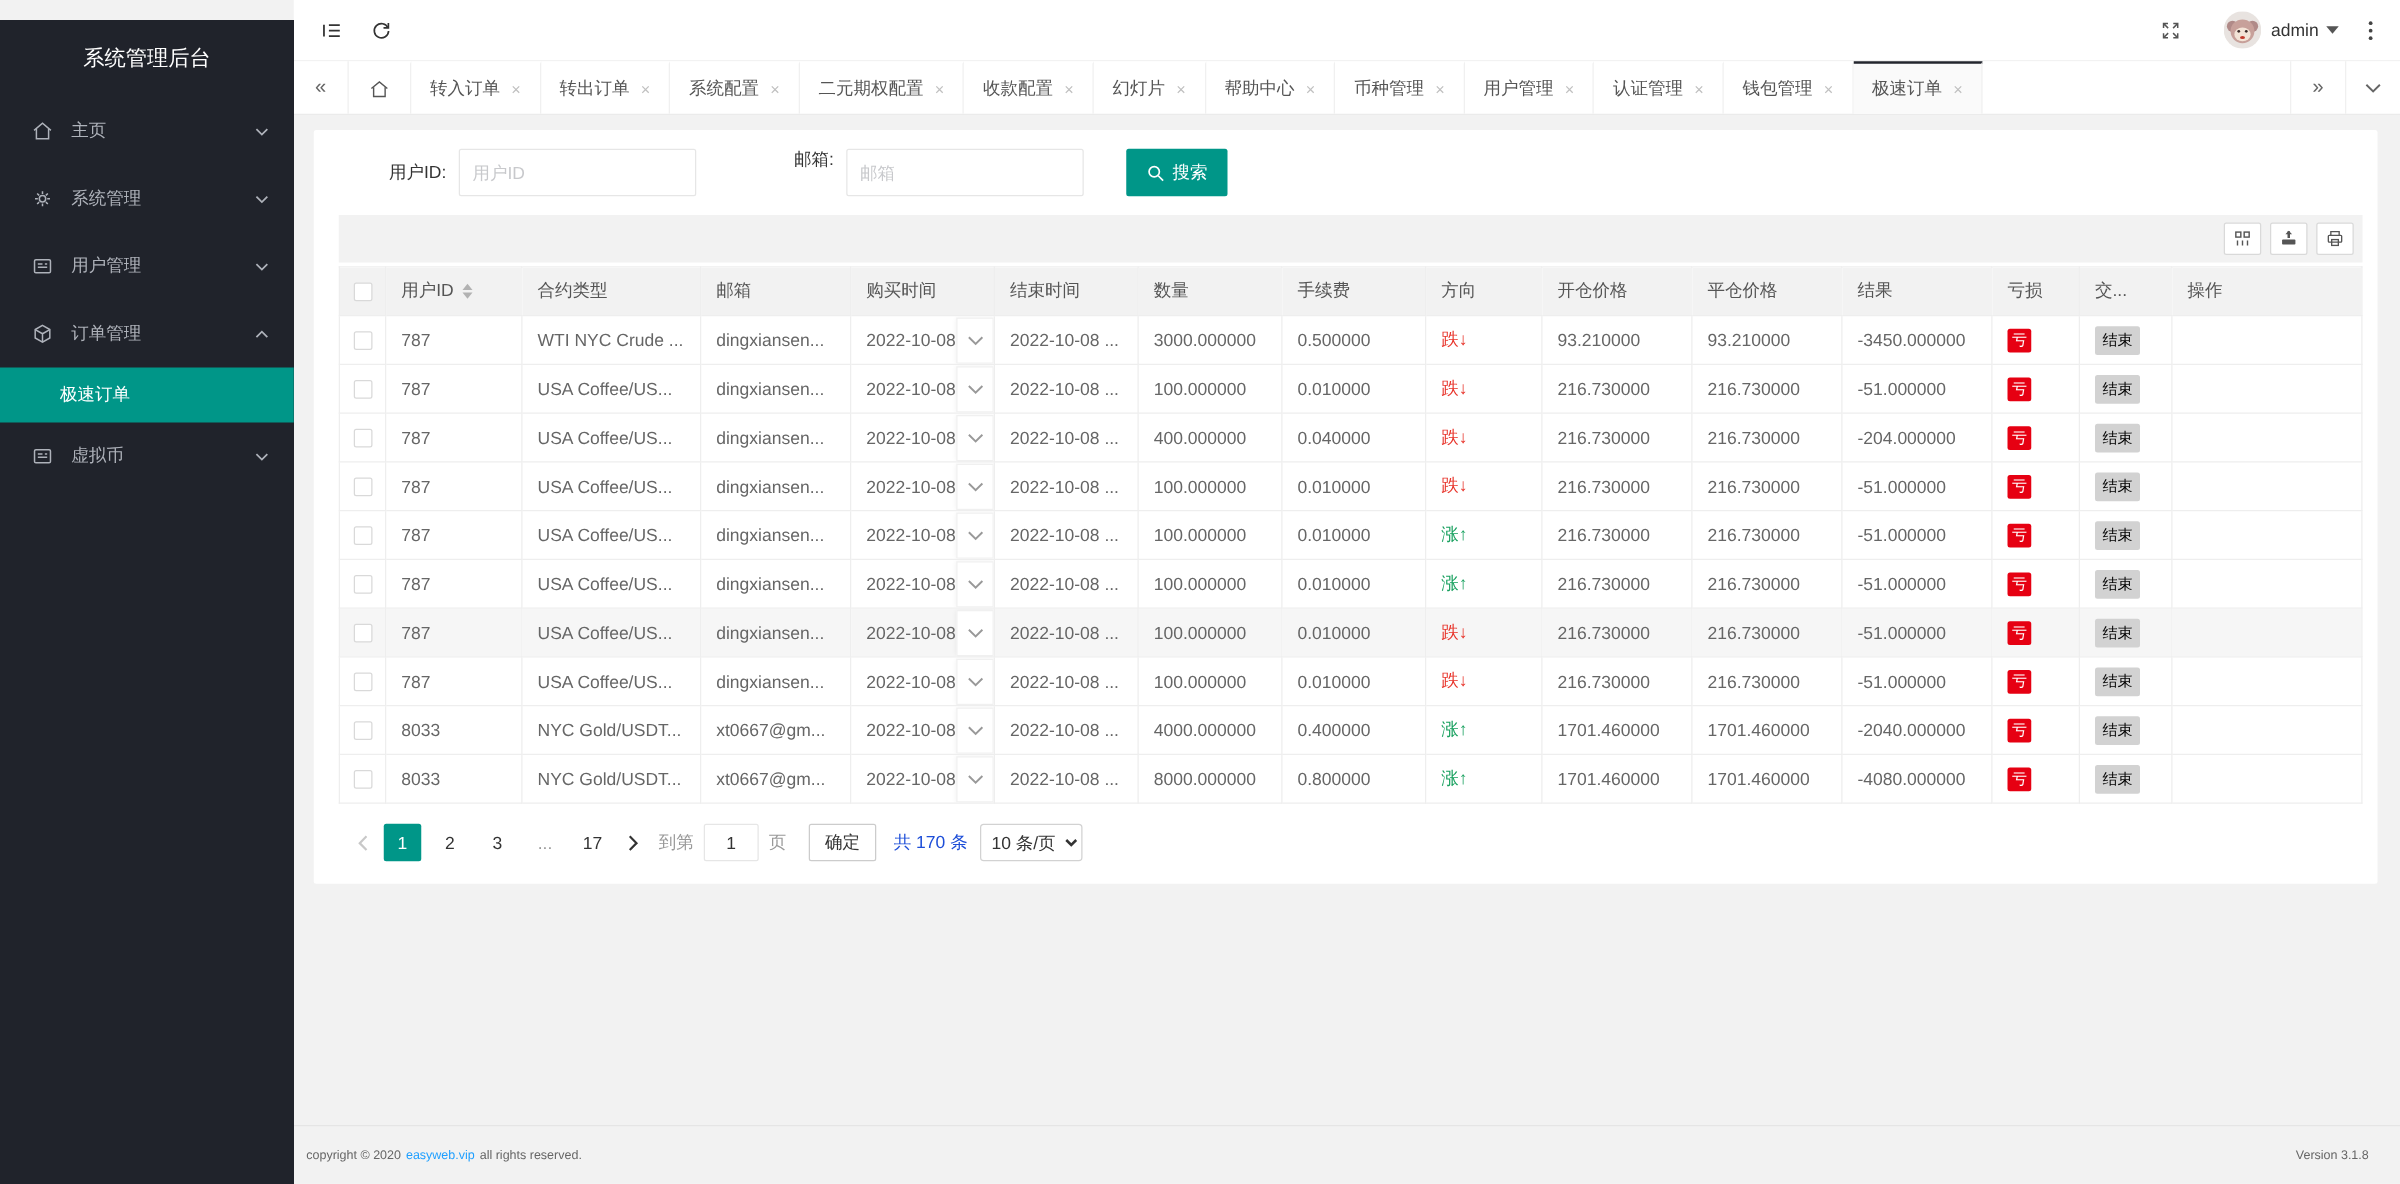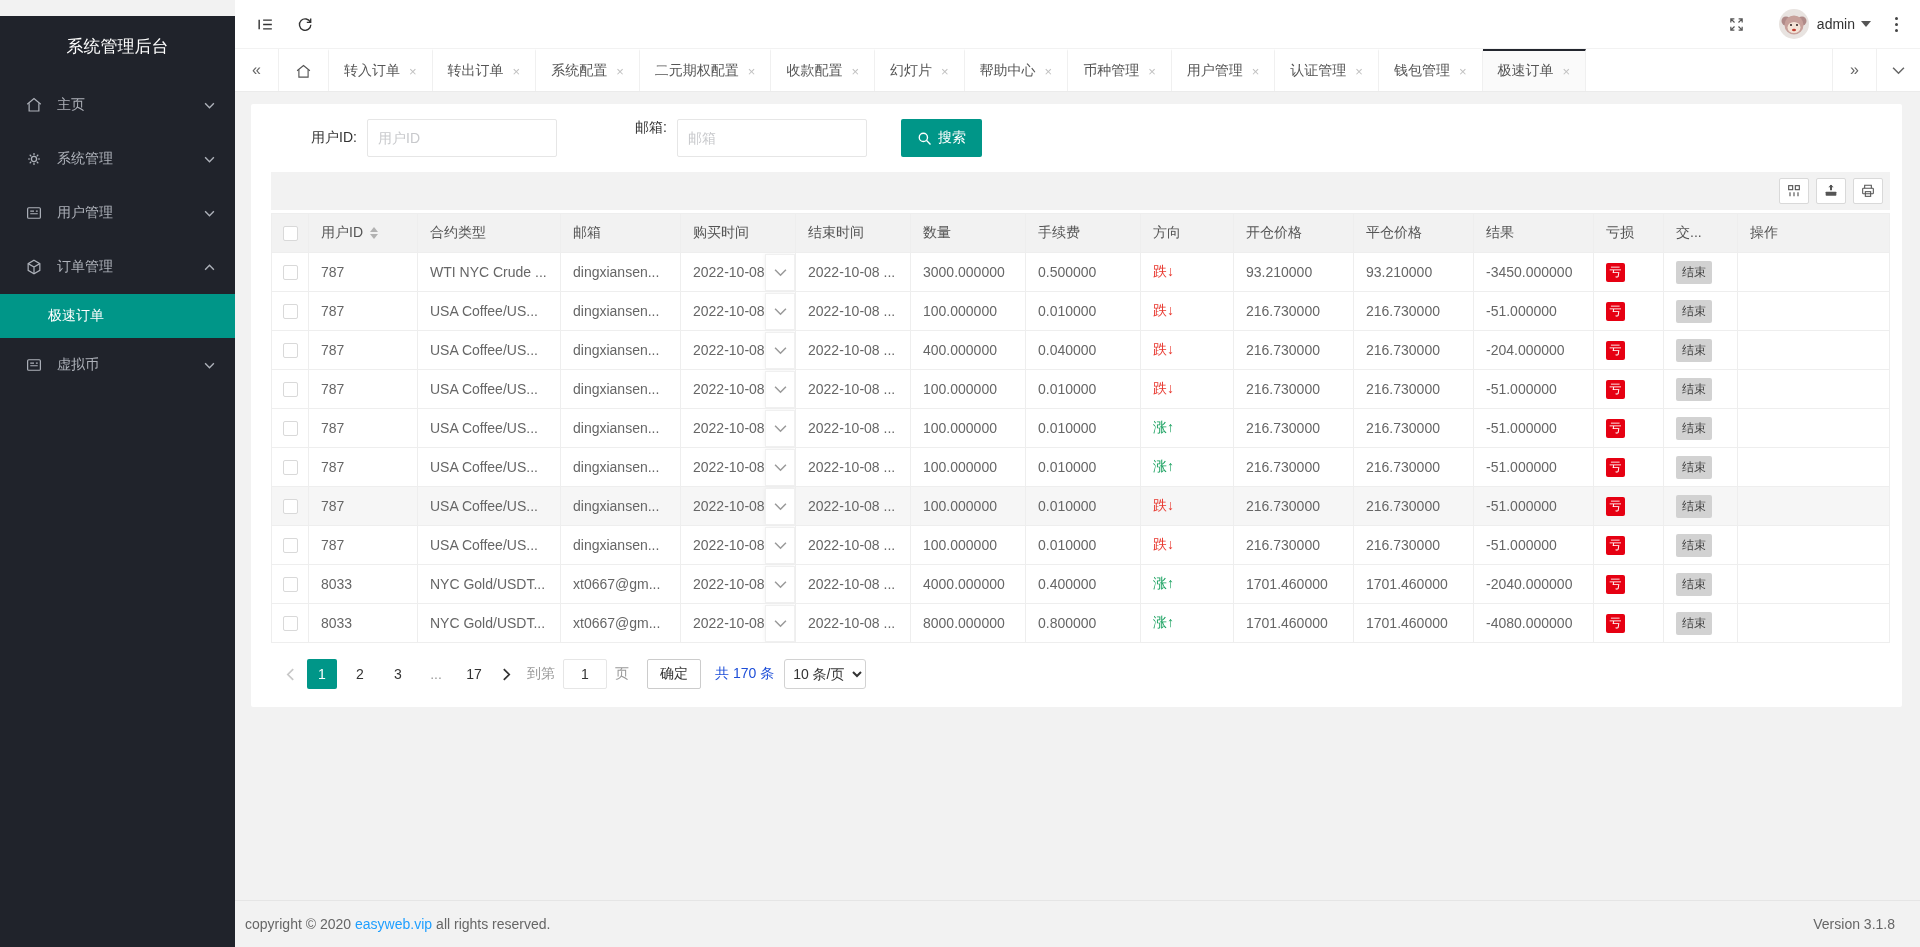--- a/index.html
+++ b/index.html
@@ -64,40 +64,40 @@
   .c-center { text-align:center; padding:0; }
   .cb { display:inline-block; width:15px; height:15px; border:1px solid #d9d9d9; border-radius:2px; background:#fff; vertical-align:middle; cursor:pointer; }
   .sort { display:inline-flex; flex-direction:column; gap:2px; margin-left:7px; vertical-align:middle; }
   .sort i { width:0; height:0; border-left:4px solid transparent; border-right:4px solid transparent; }
   .sort .up { border-bottom:5px solid #b2b2b2; }
   .sort .dn { border-top:5px solid #b2b2b2; }
   tr.hovered td { background:#f6f6f6; }
   .dir-down { color:#e8352c; }
   .dir-up { color:#17a05e; }
   .badge-loss { display:inline-block; width:19px; height:19px; line-height:19px; text-align:center; background:#e60012; color:#fff; font-size:12px; border-radius:2px; }
-  .badge-end { display:inline-block; padding:3px 6px; background:#d2d2d2; color:#404040; font-size:12px; border-radius:2px; }
+  .badge-end { display:inline-block; padding:3px 6px; background:#d2d2d2; color:#000000; font-size:12px; border-radius:2px; }
   .cell-buy { position:relative; }
   .popover { position:absolute; top:1px; right:0; width:30px; height:37px; background:#fff; border:1px solid #f0f0f0; box-shadow:0 0 4px rgba(0,0,0,0.06); display:flex; align-items:center; justify-content:center; color:#888; }
 
   
   .pagination { display:flex; align-items:center; margin:16px 0 0 6px; font-size:14px; color:#333; }
   .page-nav { width:26px; height:30px; display:flex; align-items:center; justify-content:center; cursor:pointer; }
   .page-nav.prev { color:#c8c8c8; }
   .page-nav.next { color:#333; }
   .page-btn { min-width:30px; height:30px; line-height:30px; text-align:center; margin:0 4px; border-radius:2px; cursor:pointer; }
   .page-btn.active { background:#009688; color:#fff; }
   .page-btn.ellipsis { cursor:default; color:#999; }
   .goto-label, .page-word { color:#999; margin:0 8px; }
   .goto-input { width:44px; height:30px; border:1px solid #e6e6e6; border-radius:2px; text-align:center; font-size:14px; color:#333; outline:none; font-family:inherit; }
   .confirm-btn { height:30px; padding:0 12px; margin:0 10px; background:#fff; border:1px solid #ccc; border-radius:2px; font-size:14px; color:#333; cursor:pointer; font-family:inherit; }
   .total-text { margin:0 10px 0 4px; color:#1d4ed8; }
   .size-select { height:30px; border:1px solid #d2d2d2; border-radius:3px; font-size:14px; color:#333; padding:0 4px; outline:none; background:#fff; font-family:inherit; }
 
   
-  .footer { height:47px; flex:none; background:#f2f2f2; border-top:1px solid #e5e5e5; display:flex; align-items:center; padding:0 25px 0 10px; font-size:14px; color:#666; }
+  .footer { height:47px; flex:none; background:#f2f2f2; border-top:1px solid #e5e5e5; display:flex; align-items:center; padding:0 25px 0 10px; font-size:10px; color:#666; }
   .footer a { color:#1e9fff; text-decoration:none; margin:0 4px; }
   .version { margin-left:auto; }
 </style>
 </head>
 <body>
 
 <div class="sidebar">
   <div class="sidebar-title">系统管理后台</div>
 
   <div class="menu-item">

